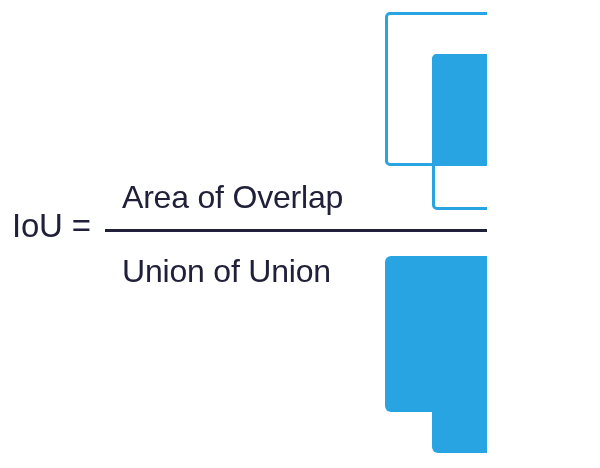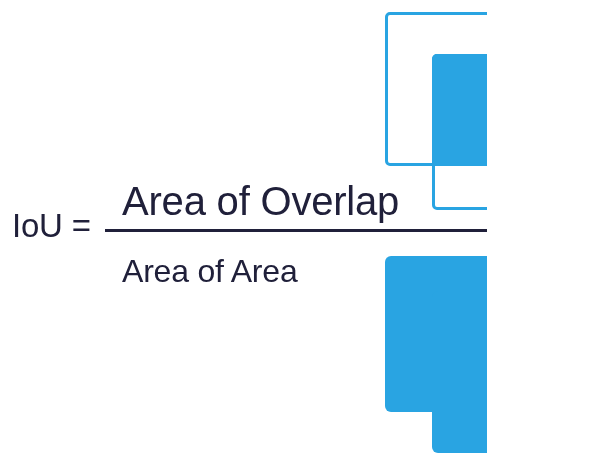--- a/index.html
+++ b/index.html
@@ -25,21 +25,21 @@
     letter-spacing: -0.2px;
   }
   .lhs {
     left: 12px;
     top: 209px;
     font-size: 33px;
   }
   .numerator {
     left: 122px;
     top: 181px;
-    font-size: 40px;
+    font-size: 32px;
   }
   .denominator {
     left: 122px;
     top: 255px;
     font-size: 32px;
   }
   .fraction-bar {
     position: absolute;
     left: 105px;
     top: 229px;
@@ -105,21 +105,21 @@
 <body>
 
 <div class="canvas">
 
   <span class="txt lhs">IoU =</span>
 
   <span class="txt numerator">Area of Overlap</span>
 
   <div class="fraction-bar"></div>
 
-  <span class="txt denominator">Area of Area</span>
+  <span class="txt denominator">Union of Union</span>
 
   <div class="diagram-layer">
     <div class="box-outline box1"></div>
     <div class="box-outline box2"></div>
     <div class="overlap-fill"></div>
   </div>
 
   <div class="diagram-layer">
     <div class="union-rect union-a"></div>
     <div class="union-rect union-b"></div>

